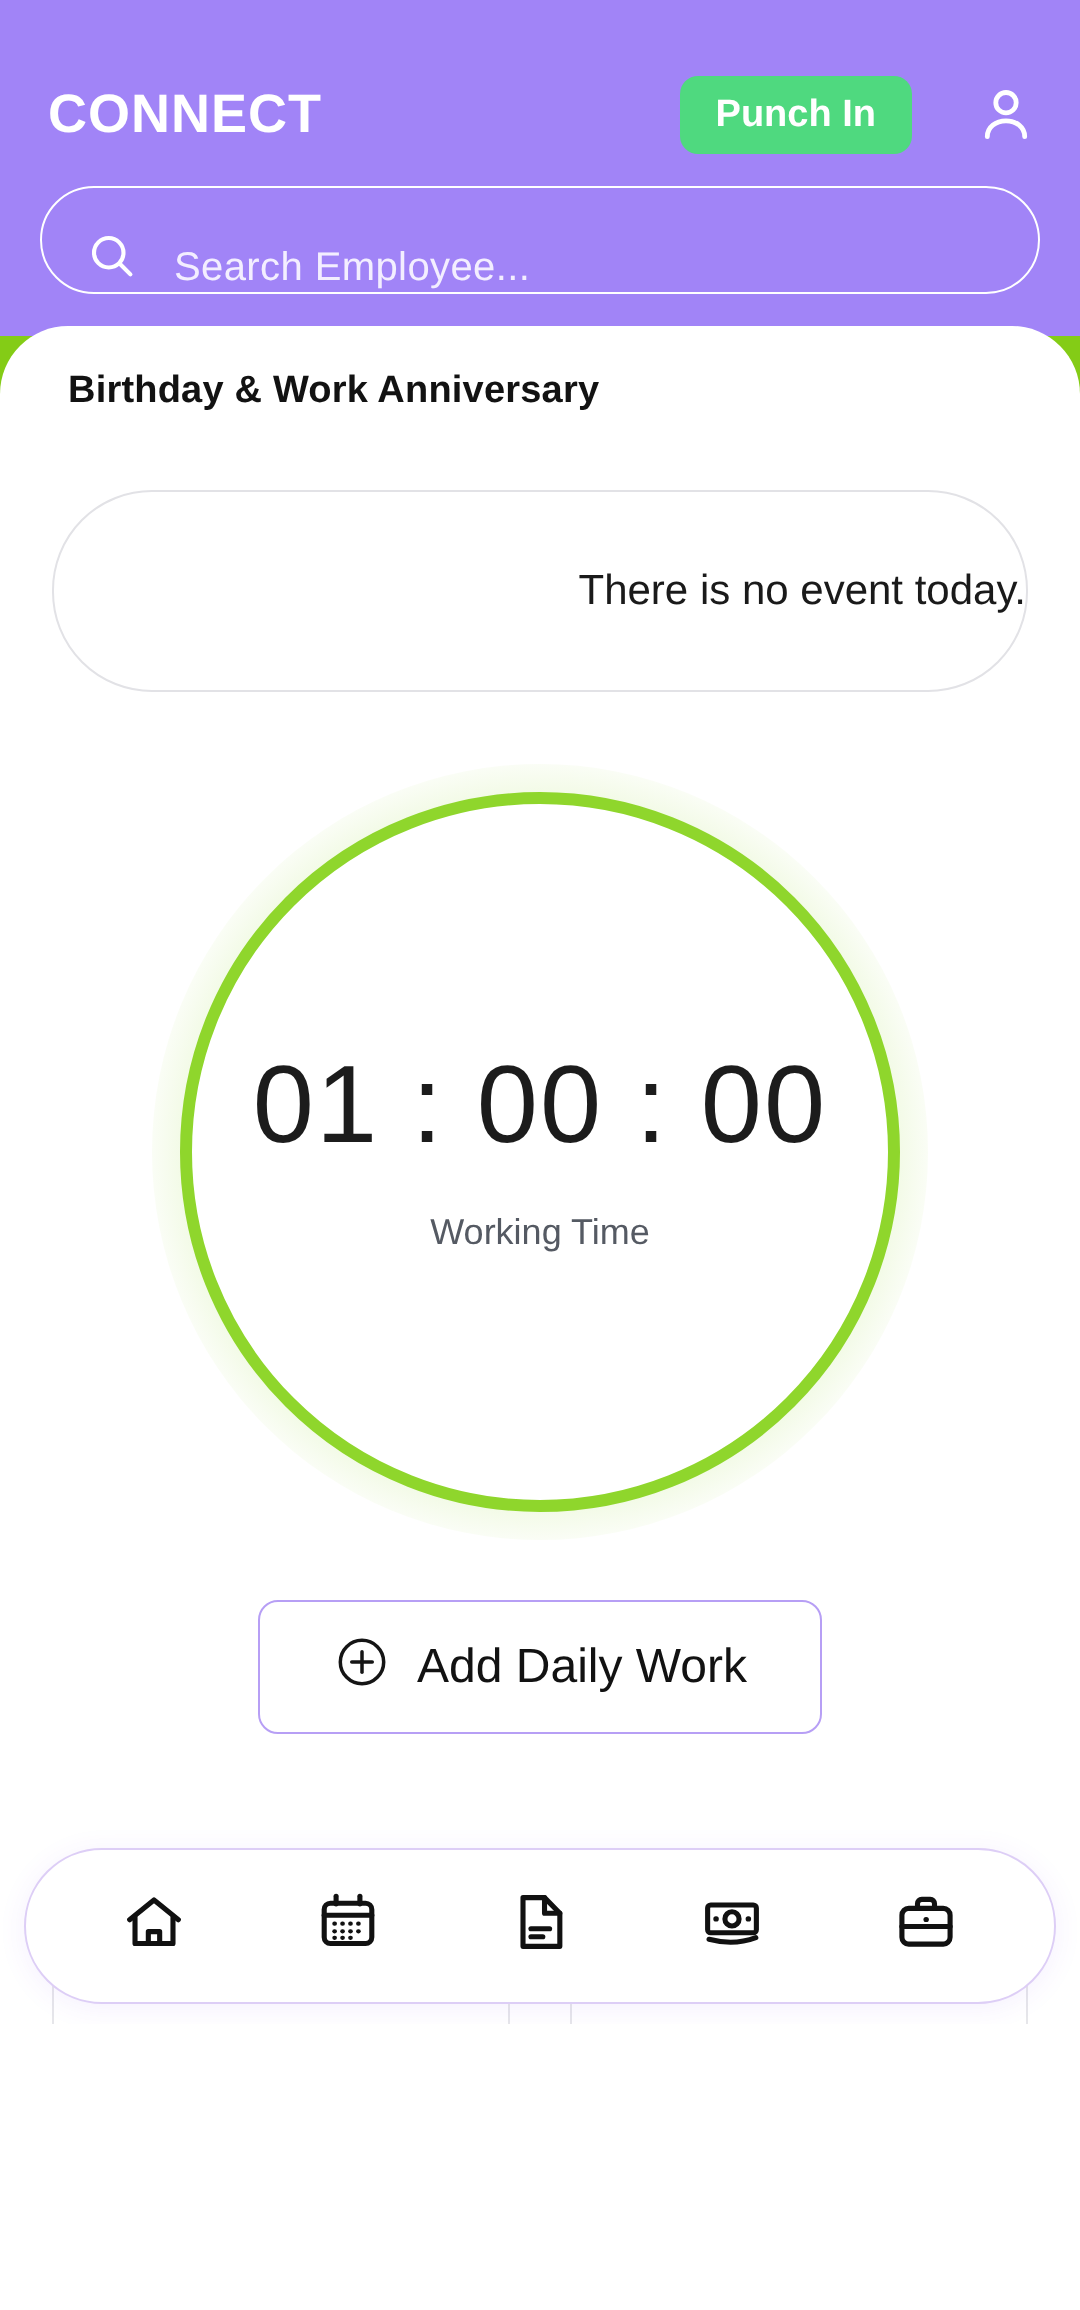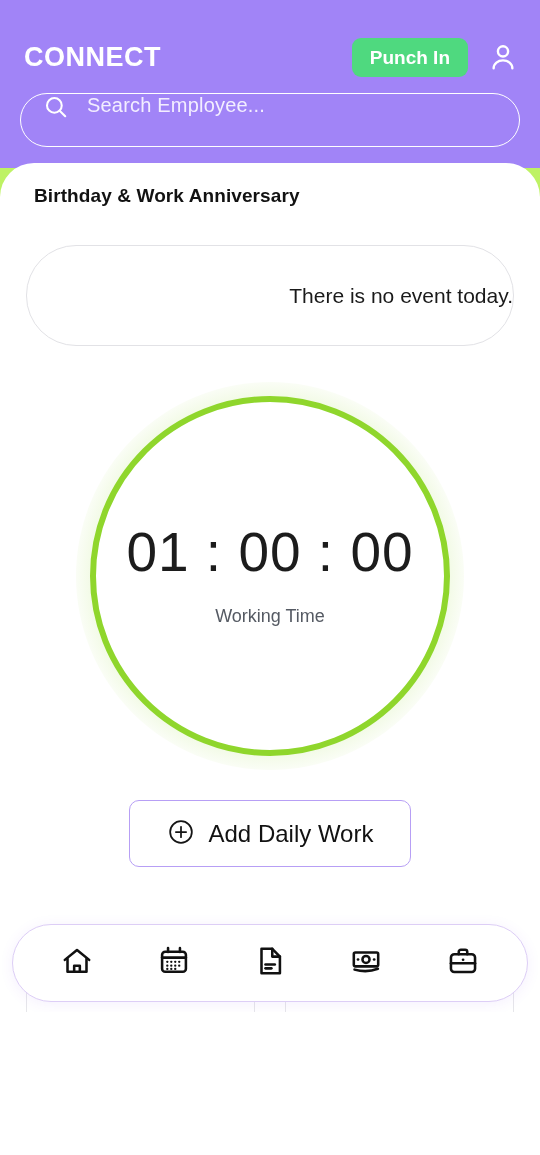--- a/index.html
+++ b/index.html
@@ -5,21 +5,21 @@
   * { margin:0; padding:0; box-sizing:border-box; }
   html, body {
     width:540px; height:1155px;
     font-family:"Liberation Sans", sans-serif;
     background:#ffffff;
     overflow:hidden;
   }
   #app {
     position:relative;
     width:540px; height:1012px;
-    background:#bef264;
+    background:#84cc16;
     overflow:hidden;
   }
 
   
   .header {
     position:absolute; top:0; left:0;
     width:540px; height:168px;
     background:#a184f7;
   }
   .header-top {
@@ -27,21 +27,21 @@
     height:46px;
     display:flex; align-items:center; justify-content:space-between;
   }
   .brand {
     font-size:27px;
     font-weight:bold;
     color:#ffffff;
     letter-spacing:0.5px;
   }
   .header-right {
-    display:flex; align-items:center; gap:18px;
+    display:flex; align-items:center; gap:30px;
   }
   .punch-btn {
     background:#4fd97f;
     color:#ffffff;
     font-size:19px;
     font-weight:bold;
     border:none;
     border-radius:9px;
     padding:10px 18px;
     line-height:1;
@@ -49,21 +49,21 @@
     font-family:"Liberation Sans", sans-serif;
   }
   .avatar-icon { display:flex; align-items:center; cursor:pointer; }
 
   .search-bar {
     position:absolute;
     top:93px; left:20px;
     width:500px; height:54px;
     border:1.6px solid #ffffff;
     border-radius:27px;
-    display:flex; align-items:flex-start;
+    display:flex; align-items:flex-end;
     padding:0 22px;
     gap:18px;
   }
   .search-placeholder {
     color:#f3eeff;
     font-size:20px;
     letter-spacing:0.2px;
   }
 
   

